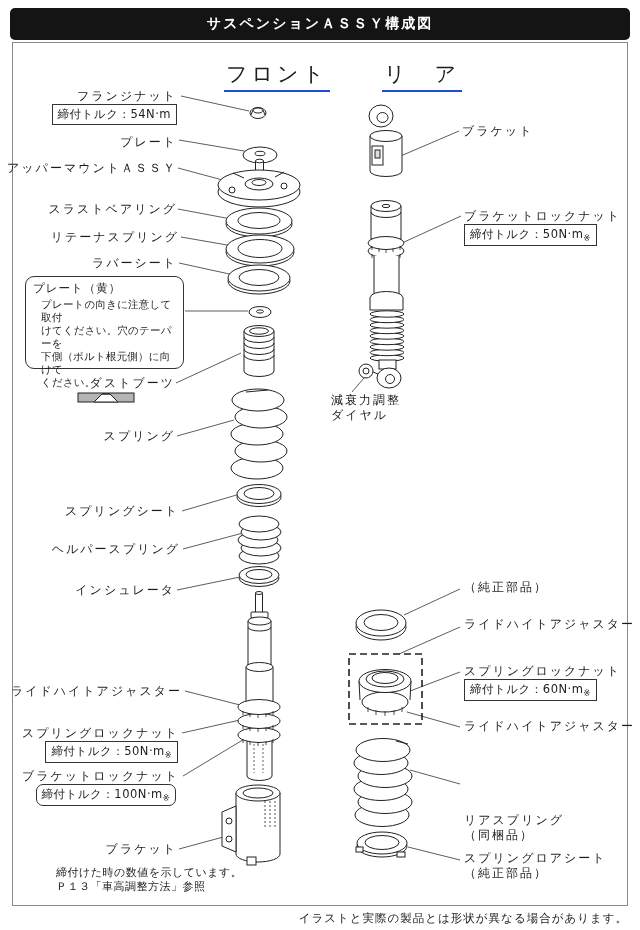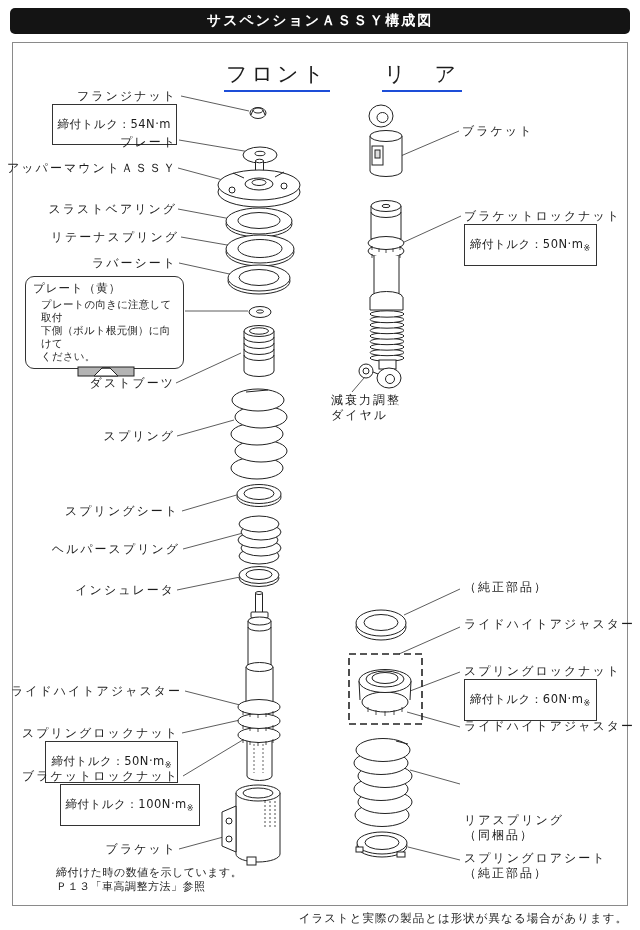--- a/index.html
+++ b/index.html
@@ -2,42 +2,42 @@
 <html><head>
 <meta charset="utf-8">
 <style>
   * { margin:0; padding:0; box-sizing:border-box; }
   html,body { width:640px; height:930px; }
   body {
     position:relative; background:#ffffff; overflow:hidden;
     font-family:"DejaVu Sans", sans-serif; color:#1c1c1c;
   }
   .title-bar {
-    position:absolute; left:10px; top:8px; width:620px; height:26px;
+    position:absolute; left:10px; top:8px; width:620px; height:32px;
     background:#141414; border-radius:5px; color:#fff;
     display:flex; align-items:center; justify-content:center;
     font-weight:bold; font-size:14px; letter-spacing:2px;
   }
   .frame {
     position:absolute; left:12px; top:42px; width:616px; height:864px;
     border:1px solid #8a8a8a; background:#fff;
   }
   svg.diagram { position:absolute; left:0; top:0; }
   .hdr {
     position:absolute; font-weight:normal; font-size:21px; letter-spacing:4px;
     border-bottom:2px solid #1d4ed8; padding:0 2px 2px 2px; white-space:nowrap;
   }
   .lbl {
     position:absolute; font-size:12px; letter-spacing:2px;
     white-space:nowrap; line-height:15px;
   }
   .r { text-align:right; }
   .torque {
     position:absolute; border:1px solid #333; background:#fff;
-    font-size:11.5px; letter-spacing:0.5px; padding:12px 5px; white-space:nowrap;
+    font-size:11.5px; letter-spacing:0.5px; padding:2px 5px; white-space:nowrap;
   }
   .torque .sub { font-size:8px; vertical-align:sub; }
   .notebox {
     position:absolute; left:25px; top:276px; width:159px; height:93px;
     border:1.5px solid #333; border-radius:9px; background:#fff;
     padding:4px 5px 2px 7px;
   }
   .notebox .nb-title { font-size:11.5px; letter-spacing:1px; margin-bottom:2px; }
   .notebox .nb-line  { font-size:10.5px; letter-spacing:0.2px; line-height:13px; padding-left:8px; }
   .plate-gfx { display:block; margin:1px 0 0 44px; }
@@ -295,39 +295,40 @@
 <div class="torque" style="top:104px; right:463px;"><span>締付トルク：54N·m</span></div>
 <div class="lbl r" style="top:135px; right:463px;">プレート</div>
 <div class="lbl r" style="top:161px; right:463px;">アッパーマウントＡＳＳＹ</div>
 <div class="lbl r" style="top:202px; right:463px;">スラストベアリング</div>
 <div class="lbl r" style="top:230px; right:461px;margin-left:45px;">リテーナスプリング</div>
 <div class="lbl r" style="top:256px; right:463px;">ラバーシート</div>
 
 <div class="notebox">
   <div class="nb-title">プレート（黄）</div>
   <div class="nb-line">プレートの向きに注意して取付</div>
+  <div class="nb-line">けてください。穴のテーパーを</div>
   <div class="nb-line">下側（ボルト根元側）に向けて</div>
   <div class="nb-line">ください。</div>
   <svg class="plate-gfx" width="58" height="14" viewBox="0 0 58 14">
     <rect x="1" y="3" width="56" height="9" fill="#b4b4b4" stroke="#222"></rect>
     <polygon points="17,12 25,4 33,4 41,12" fill="#fff" stroke="#222"></polygon>
     <line x1="25" y1="4" x2="33" y2="4" stroke="#222"></line>
   </svg>
 </div>
 
 <div class="lbl r" style="top:376px; right:465px;">ダストブーツ</div>
 <div class="lbl r" style="top:429px; right:465px;">スプリング</div>
 <div class="lbl r" style="top:504px; right:461px;">スプリングシート</div>
 <div class="lbl r" style="top:542px; right:460px;">ヘルパースプリング</div>
 <div class="lbl r" style="top:583px; right:465px;">インシュレータ</div>
 <div class="lbl r" style="top:684px; right:458px;">ライドハイトアジャスター</div>
 <div class="lbl r" style="top:726px; right:461px;">スプリングロックナット</div>
 <div class="torque" style="top:741px; right:462px;"><span>締付トルク：50N·m</span><span class="sub">※</span></div>
 <div class="lbl r" style="top:769px; right:461px;">ブラケットロックナット</div>
-<div class="torque" style="top:784px; right:440px;"><span>締付トルク：100N·m</span><span class="sub">※</span></div>
+<div class="torque" style="top:784px; right:464px;border-radius:7px;"><span>締付トルク：100N·m</span><span class="sub">※</span></div>
 <div class="lbl r" style="top:842px; right:463px;">ブラケット</div>
 
 <div class="fnote">
   <div class="ind">締付けた時の数値を示しています。</div>
   <div class="ind">Ｐ１３「車高調整方法」参照</div>
 </div>
 
 <div class="lbl" style="top:124px; left:462px;">ブラケット</div>
 <div class="lbl" style="top:209px; left:464px;">ブラケットロックナット</div>
 <div class="torque" style="top:224px; left:464px;"><span>締付トルク：50N·m</span><span class="sub">※</span></div>

